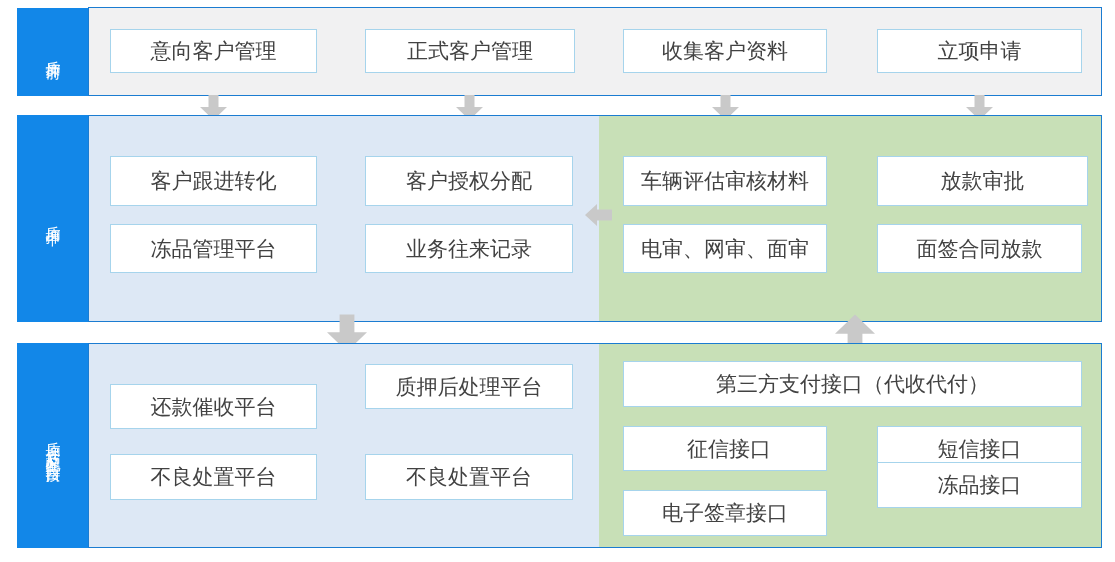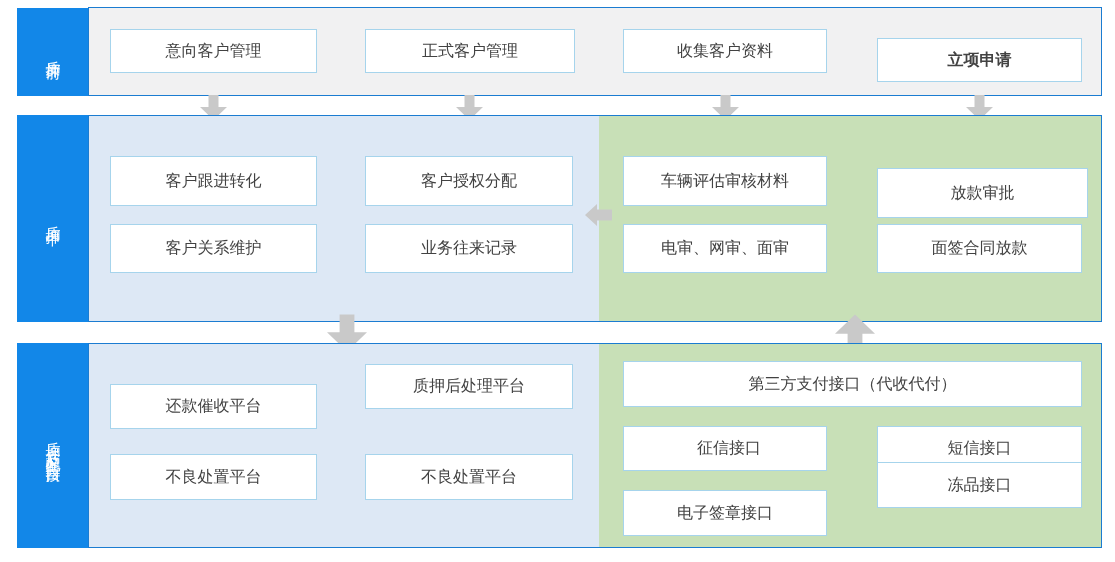--- a/index.html
+++ b/index.html
@@ -17,37 +17,37 @@
     position:absolute; border:1.5px solid #1b7cd1; box-sizing:border-box;
   }
   .band1-body { background:#f1f1f2; }
   .band23-body { background:#dde8f5; }
   .green-zone {
     position:absolute; top:0; bottom:0; right:0; width:502px; background:#c8e0b7;
   }
   .node {
     position:absolute; background:#ffffff; border:1px solid #a6d4ec;
     box-sizing:border-box; display:flex; align-items:center; justify-content:center;
-    font-size:16px; color:#424242; white-space:nowrap;
+    font-size:21px; color:#424242; white-space:nowrap;
   }
   .arrow { position:absolute; }
   .arrow svg { display:block; width:100%; height:100%; }
   .arrow path { fill:#c9c9c9; }
 </style>
 </head>
 <body>
 
 <div class="canvas">
 
   <div class="band-label" style="left:17px; top:8px; width:71px; height:88px; letter-spacing:2px;">质押前</div>
   <div class="band-body band1-body" style="left:88px; top:7px; width:1014px; height:89px;"></div>
   <div class="node" style="left:110px; top:29px; width:207px; height:44px;">意向客户管理</div>
   <div class="node" style="left:365px; top:29px; width:210px; height:44px;">正式客户管理</div>
   <div class="node" style="left:623px; top:29px; width:204px; height:44px;">收集客户资料</div>
-  <div class="node" style="left:877px; top:38px; width:205px; height:44px;font-weight:bold;">立项申请</div>
+  <div class="node" style="left:877px; top:29px; width:205px; height:44px;">立项申请</div>
 
   <div class="arrow" style="left:200px; top:95px; width:27px; height:25px;">
     <svg viewBox="0 0 27 25">
         <path d="M8.5,0 L18.5,0 L18.5,12 L27,12 L13.5,25 L0,12 L8.5,12 Z"></path>
       </svg>
   </div>
   <div class="arrow" style="left:456px; top:95px; width:27px; height:25px;">
     <svg viewBox="0 0 27 25">
         <path d="M8.5,0 L18.5,0 L18.5,12 L27,12 L13.5,25 L0,12 L8.5,12 Z"></path>
       </svg>
@@ -62,24 +62,24 @@
         <path d="M8.5,0 L18.5,0 L18.5,12 L27,12 L13.5,25 L0,12 L8.5,12 Z"></path>
       </svg>
   </div>
 
   <div class="band-label" style="left:17px; top:115px; width:71px; height:207px;">质押中</div>
   <div class="band-body band23-body" style="left:88px; top:115px; width:1014px; height:207px;">
     <div class="green-zone"></div>
   </div>
   <div class="node" style="left:110px; top:156px; width:207px; height:50px;">客户跟进转化</div>
   <div class="node" style="left:365px; top:156px; width:208px; height:50px;">客户授权分配</div>
-  <div class="node" style="left:110px; top:224px; width:207px; height:49px;">客户关系维护</div>
+  <div class="node" style="left:110px; top:224px; width:207px; height:49px;">冻品管理平台</div>
   <div class="node" style="left:365px; top:224px; width:208px; height:49px;">业务往来记录</div>
   <div class="node" style="left:623px; top:156px; width:204px; height:50px;">车辆评估审核材料</div>
-  <div class="node" style="left:877px; top:168px; width:211px; height:50px;">放款审批</div>
+  <div class="node" style="left:877px; top:156px; width:211px; height:50px;">放款审批</div>
   <div class="node" style="left:623px; top:224px; width:204px; height:49px;">电审、网审、面审</div>
   <div class="node" style="left:877px; top:224px; width:205px; height:49px;">面签合同放款</div>
 
   <div class="arrow" style="left:585px; top:204px; width:27px; height:22px;">
     <svg viewBox="0 0 27 22">
         <path d="M0,11 L12,0 L12,5.5 L27,5.5 L27,16.5 L12,16.5 L12,22 Z"></path>
       </svg>
   </div>
 
   <div class="arrow" style="left:327px; top:314px; width:40px; height:38px;">

